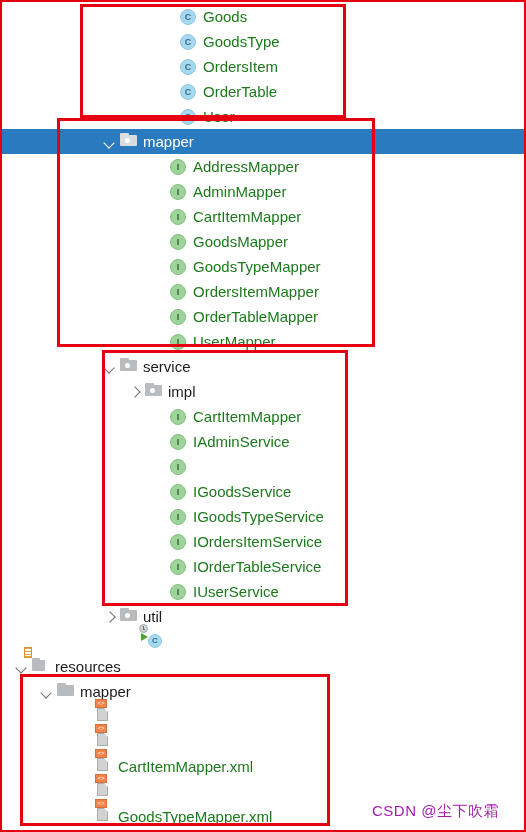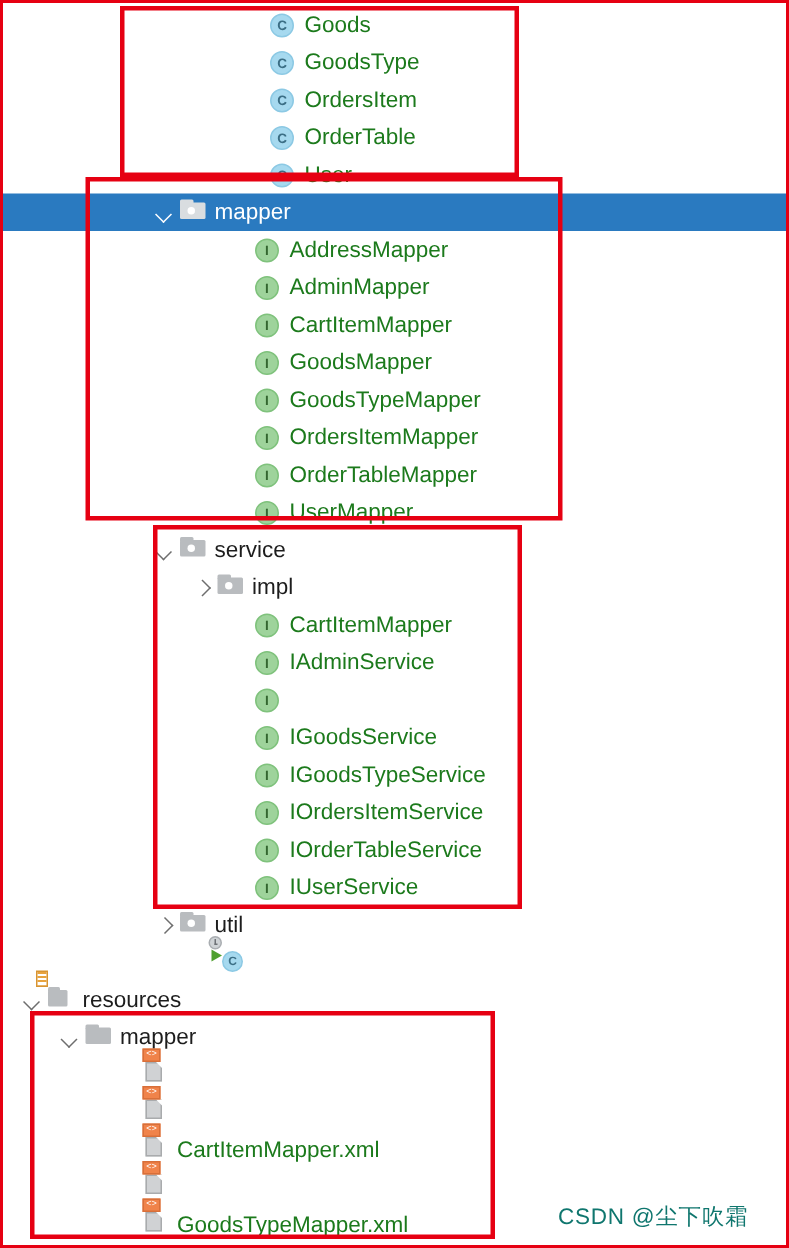--- a/index.html
+++ b/index.html
@@ -294,21 +294,21 @@
   
   .redbox {
     position: absolute;
     border: 3px solid #e60012;
     box-sizing: border-box;
     pointer-events: none;
     background: transparent;
   }
   .watermark {
     position: absolute;
-    color: #0f766e;
+    color: #a21caf;
     font-size: 15px;
     letter-spacing: 0.5px;
     white-space: nowrap;
   }
 </style>
 </head>
 <body>
 
 <div id="root">
   <div class="tree" id="tree">

